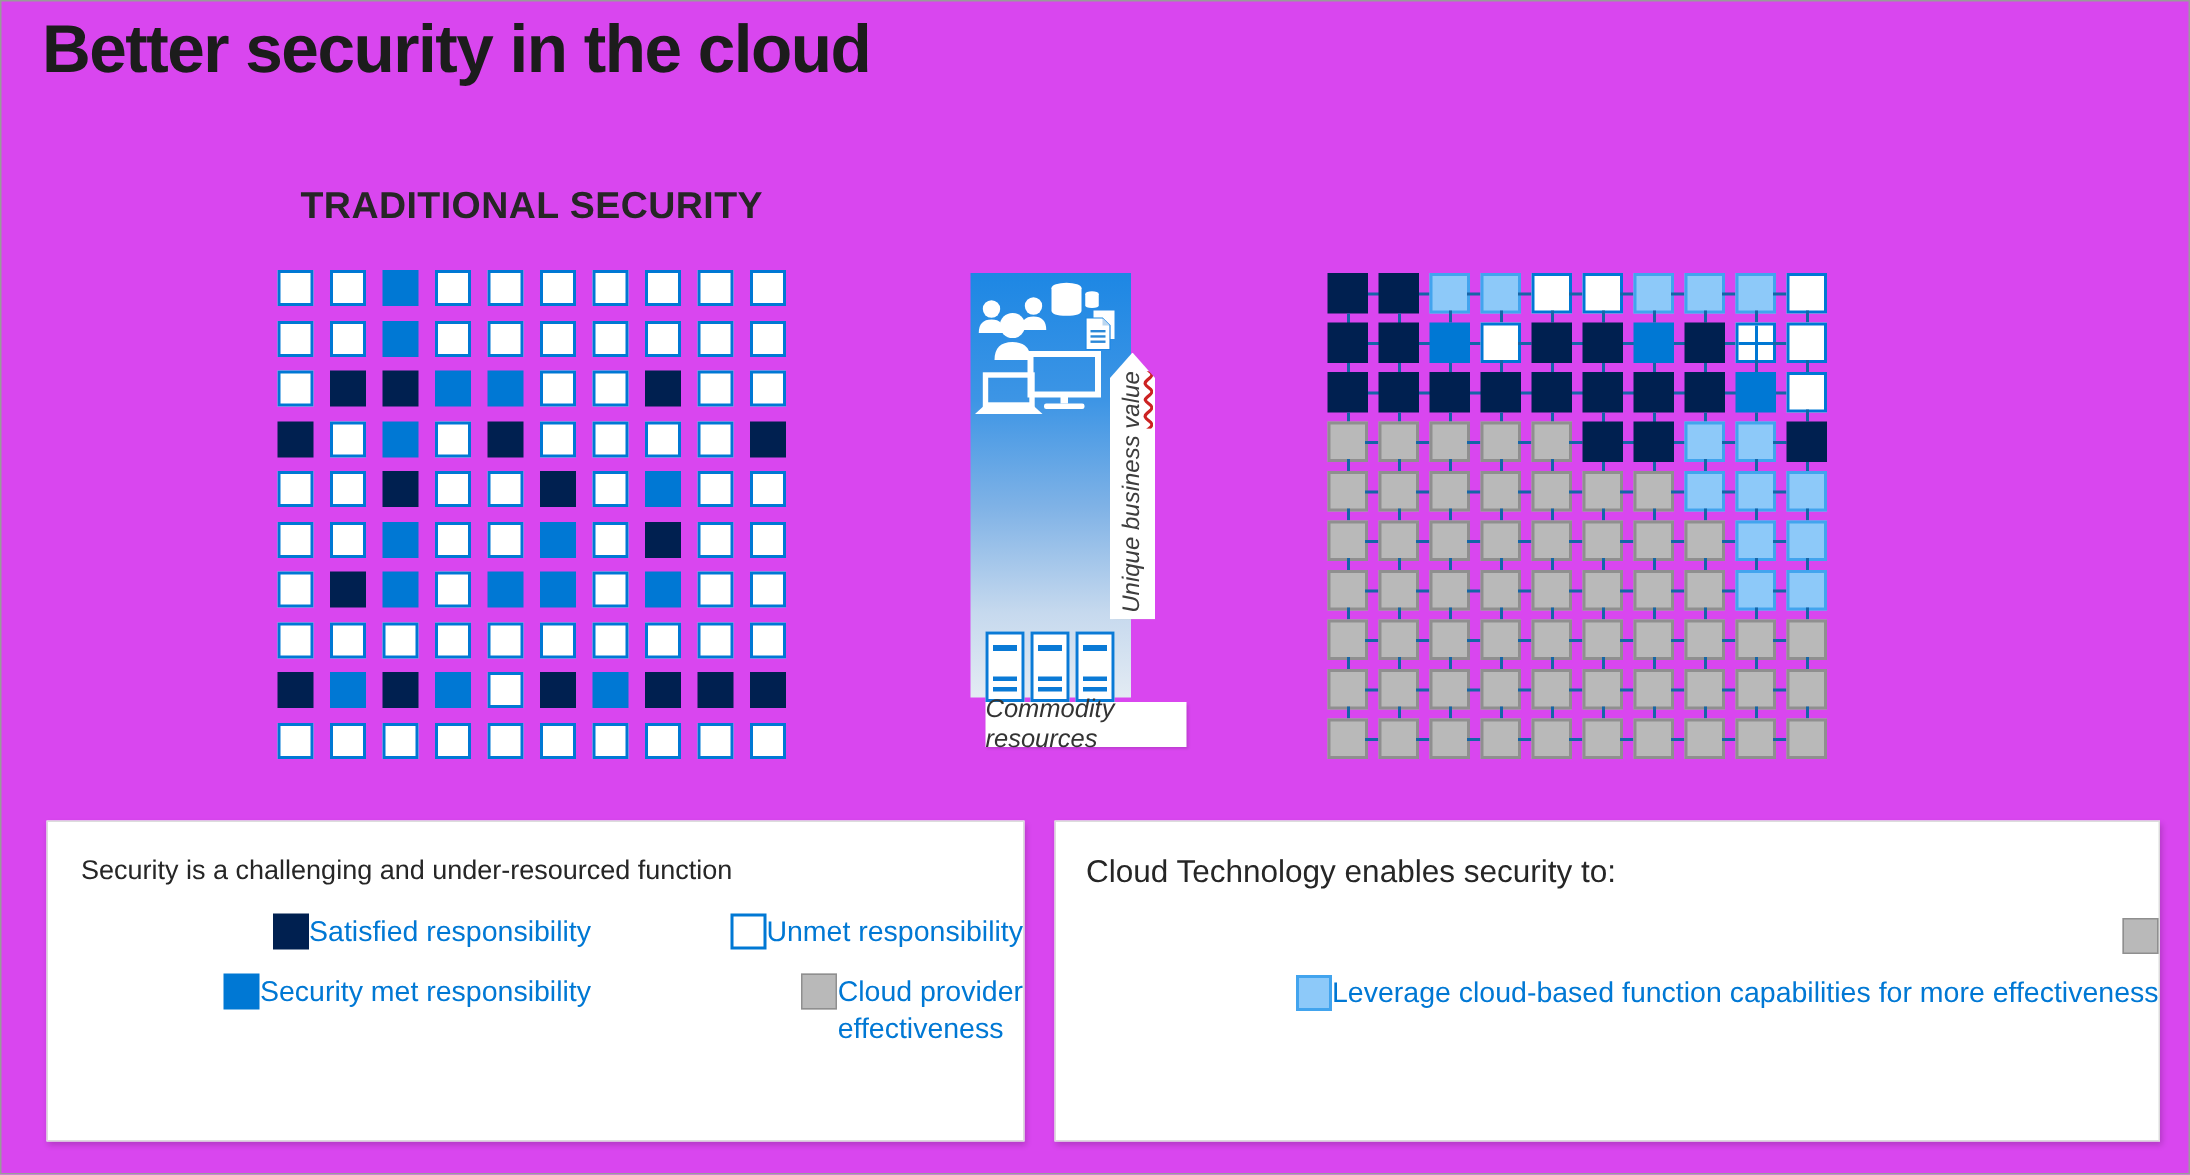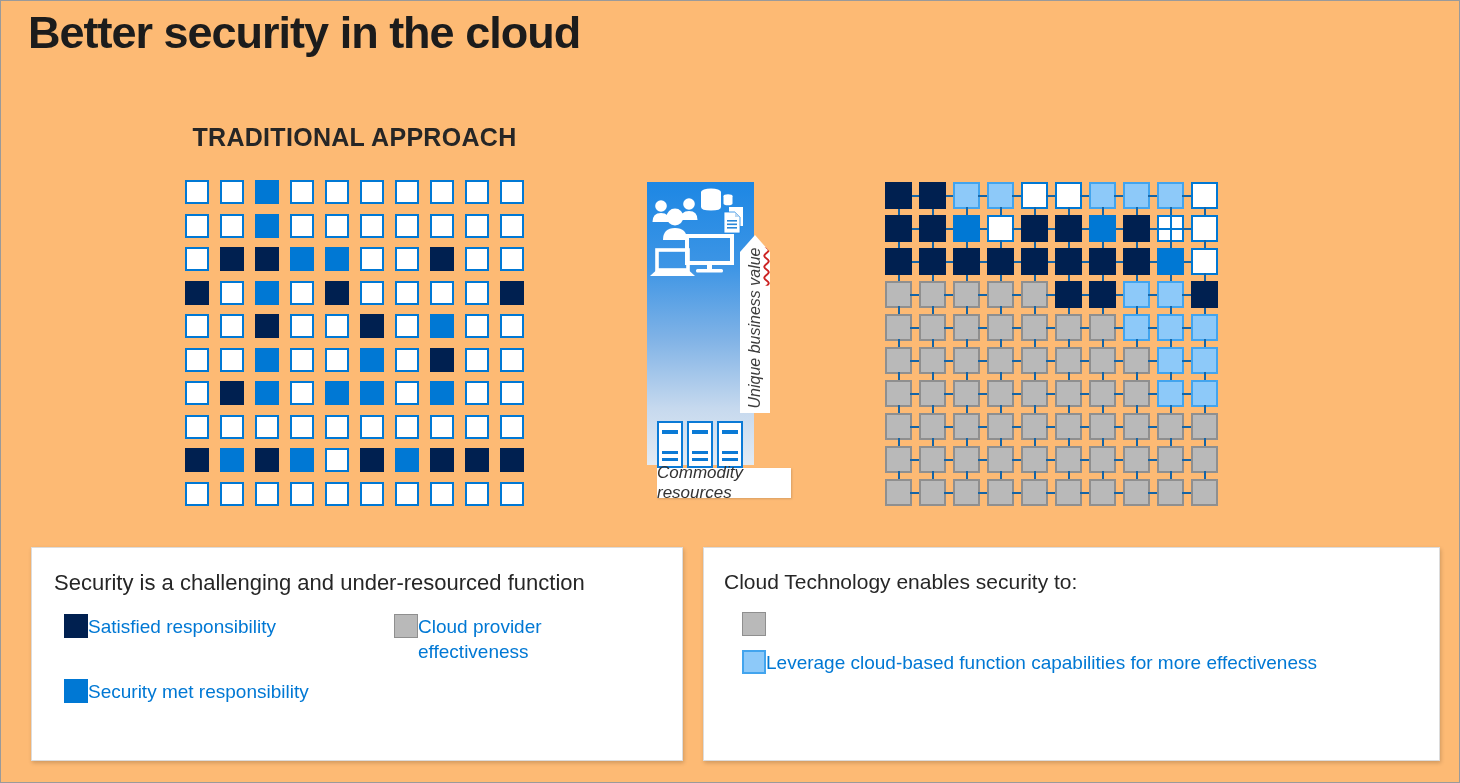--- a/index.html
+++ b/index.html
@@ -2,21 +2,21 @@
 <html style="--navy: #002050; --blue: #0078d4; --light-blue: #8dc9f9; --light-blue-border: #42a4ee; --gray: #b9b9b9; --gray-border: #8f8f8f; --connector: #1565a7; --legend-text: #0078d4; --squiggle-red: #cc2222;"><head>
 <meta charset="utf-8">
 <style>
   :root{
     --navy:#002050; --blue:#0078d4; --light-blue:#8dc9f9; --light-blue-border:#42a4ee;
     --gray:#b9b9b9; --gray-border:#8f8f8f; --connector:#1565a7; --legend-text:#0078d4;
     --squiggle-red:#c22;
   }
   *{box-sizing:border-box; margin:0; padding:0;}
   body{background:#d8d8d8; font-family:"Liberation Sans","DejaVu Sans",sans-serif;}
-  .canvas{position:relative; width:1460px; height:783px; background:#fdba74;
+  .canvas{position:relative; width:1460px; height:783px; background:#d946ef;
           border:1px solid #9a9a9a; overflow:hidden;}
 
   .page-title{position:absolute; left:27px; top:6px; font-size:45px; font-weight:700;
               color:#1c1c1c; letter-spacing:-1px;}
 
   .col-heading{position:absolute; top:122px; font-size:25px; font-weight:700; color:#262626;
                text-align:center; letter-spacing:0.3px;}
   .col-heading.left{left:184px; width:339px;}
   .col-heading.right{left:884px; width:333px;}
 
@@ -58,27 +58,27 @@
      background:linear-gradient(#0a7ad6 0 3px, transparent 3px 7px, #0a7ad6 7px 10px);}
   .commodity-label{position:absolute; left:656px; top:467px; width:134px; height:30px; background:#fff;
      display:flex; align-items:center; justify-content:center; font-size:17px; font-style:italic;
      color:#333; box-shadow:1px 1px 2px rgba(0,0,0,.15);}
 
   
   .legend-box{position:absolute; top:546px; height:214px; background:#fff;
      border:1px solid #dcdcdc; box-shadow:1px 2px 4px rgba(0,0,0,.18);}
   .legend-box.left{left:30px; width:652px;}
   .legend-box.right{left:702px; width:737px;}
-  .legend-title{font-size:22px; color:#262626; padding:22px 0 0 22px;}
+  .legend-title{font-size:18px; color:#262626; padding:22px 0 0 22px;}
   .legend-box.right .legend-title{font-size:21px; padding-left:20px;}
   .legend-items{margin:18px 0 0 32px;}
   .legend-box.left .legend-items{display:grid; grid-template-columns:330px auto;
      grid-template-rows:repeat(2,auto); grid-auto-flow:column; row-gap:15px;}
   .legend-box.right .legend-items{display:flex; flex-direction:column; row-gap:14px; margin-left:38px;}
-  .legend-item{display:flex; align-items:flex-start; }
+  .legend-item{display:flex; align-items:flex-start; justify-content:flex-end;}
   .legend-label{font-size:19px; color:var(--legend-text); line-height:25px; white-space:pre-line;}
   .swatch{flex:0 0 auto; width:24px; height:24px; margin-top:0;}
   .swatch-navy{background:var(--navy);}
   .swatch-blue{background:var(--blue);}
   .swatch-white{background:#fff; border:2px solid var(--blue);}
   .swatch-gray{background:var(--gray); border:1px solid var(--gray-border);}
   .swatch-lightblue{background:var(--light-blue); border:2px solid var(--light-blue-border);}
   .swatch-node{position:relative; z-index:0; width:22px; height:22px; margin:1px;
      background:#fff; border:2px solid var(--blue);}
   .swatch-node::before{content:""; position:absolute; z-index:-1; top:50%; margin-top:-1px;
@@ -86,21 +86,21 @@
   .swatch-node::after{content:""; position:absolute; z-index:-1; left:50%; margin-left:-1px;
      top:-8px; bottom:-8px; width:2px; background:#6a6a6a;}
 </style>
 </head>
 <body>
 
 <div class="canvas">
 
   <div class="page-title">Better security in the cloud</div>
 
-  <div class="col-heading left">TRADITIONAL APPROACH</div>
+  <div class="col-heading left">TRADITIONAL SECURITY</div>
 
   <div class="sq-grid trad-grid">
       <div class="cell cW"></div>
       <div class="cell cW"></div>
       <div class="cell cB"></div>
       <div class="cell cW"></div>
       <div class="cell cW"></div>
       <div class="cell cW"></div>
       <div class="cell cW"></div>
       <div class="cell cW"></div>
@@ -351,20 +351,24 @@
     <div class="legend-items">
         <div class="legend-item">
           <span class="swatch swatch-navy"></span>
           <span class="legend-label">Satisfied responsibility</span>
         </div>
         <div class="legend-item">
           <span class="swatch swatch-blue"></span>
           <span class="legend-label">Security met responsibility</span>
         </div>
         <div class="legend-item">
+          <span class="swatch swatch-white"></span>
+          <span class="legend-label">Unmet responsibility</span>
+        </div>
+        <div class="legend-item">
           <span class="swatch swatch-gray"></span>
           <span class="legend-label">Cloud provider
 effectiveness</span>
         </div>
       </div>
   </div>
 
   <div class="legend-box right">
     <div class="legend-title">Cloud Technology enables security to:</div>
     <div class="legend-items">

